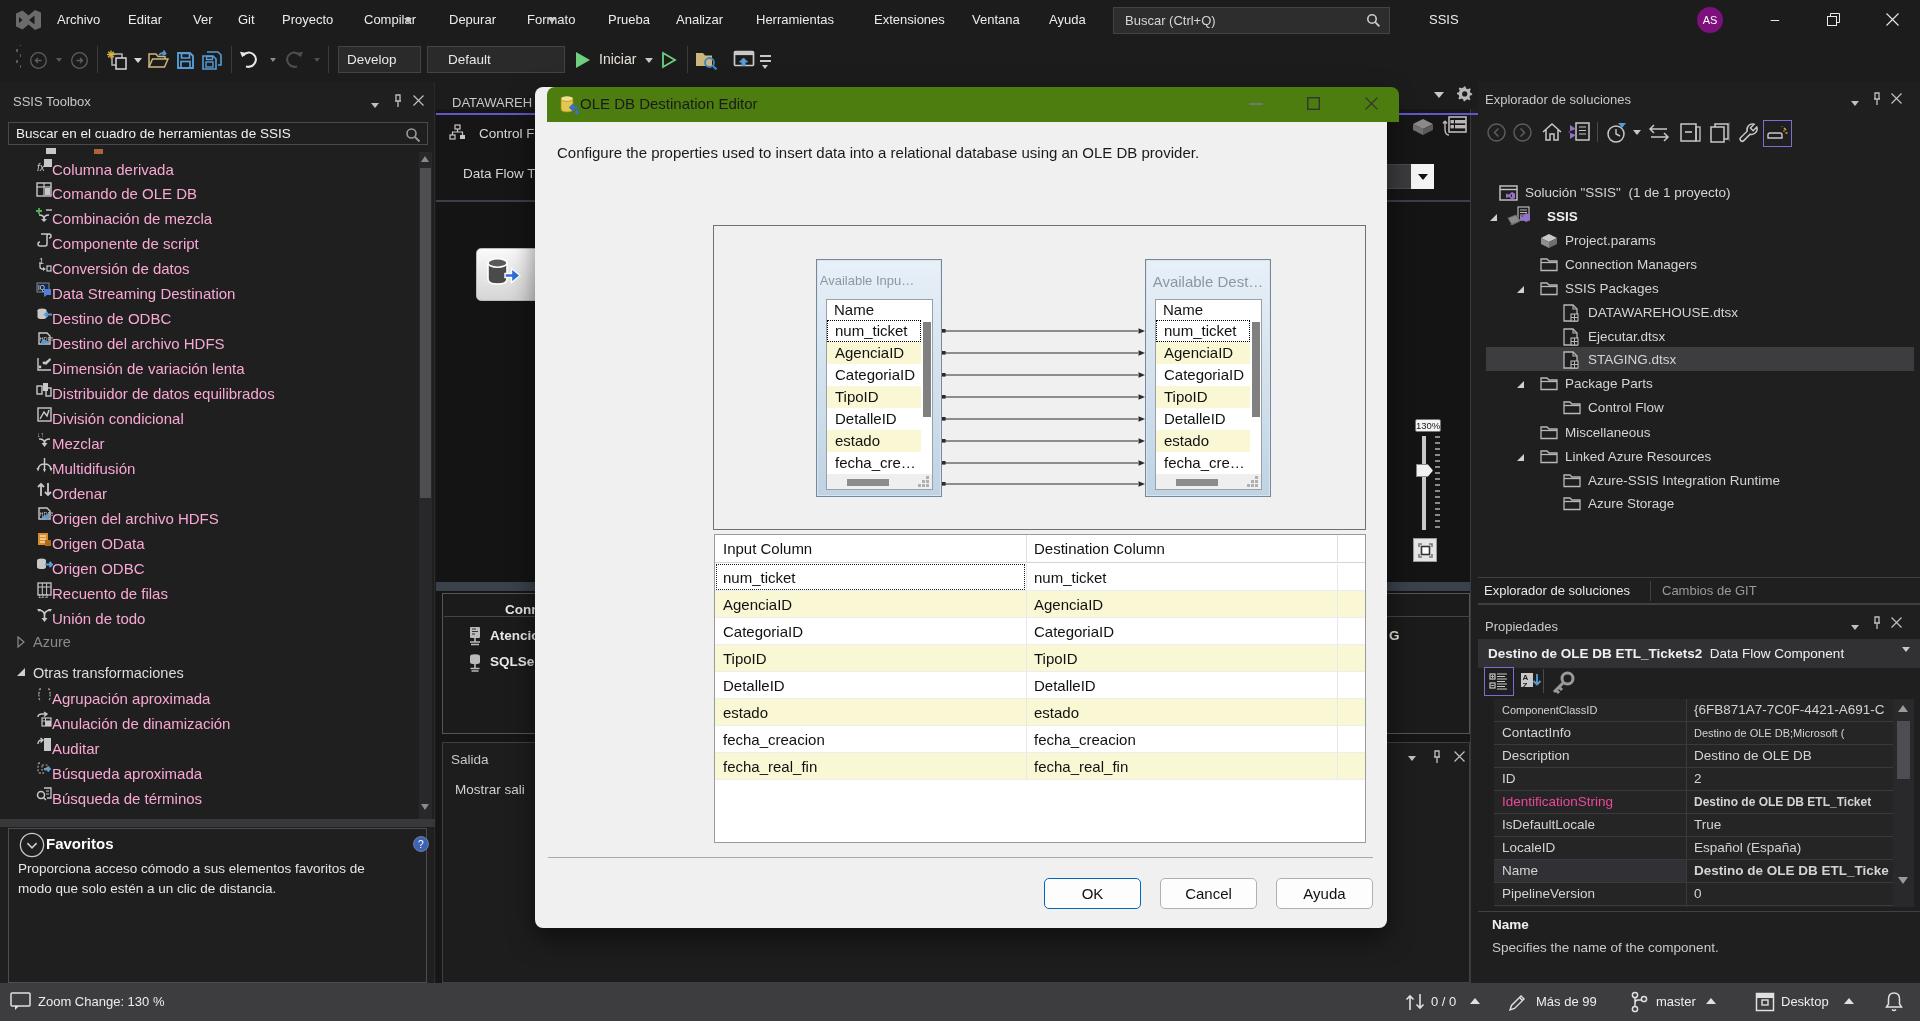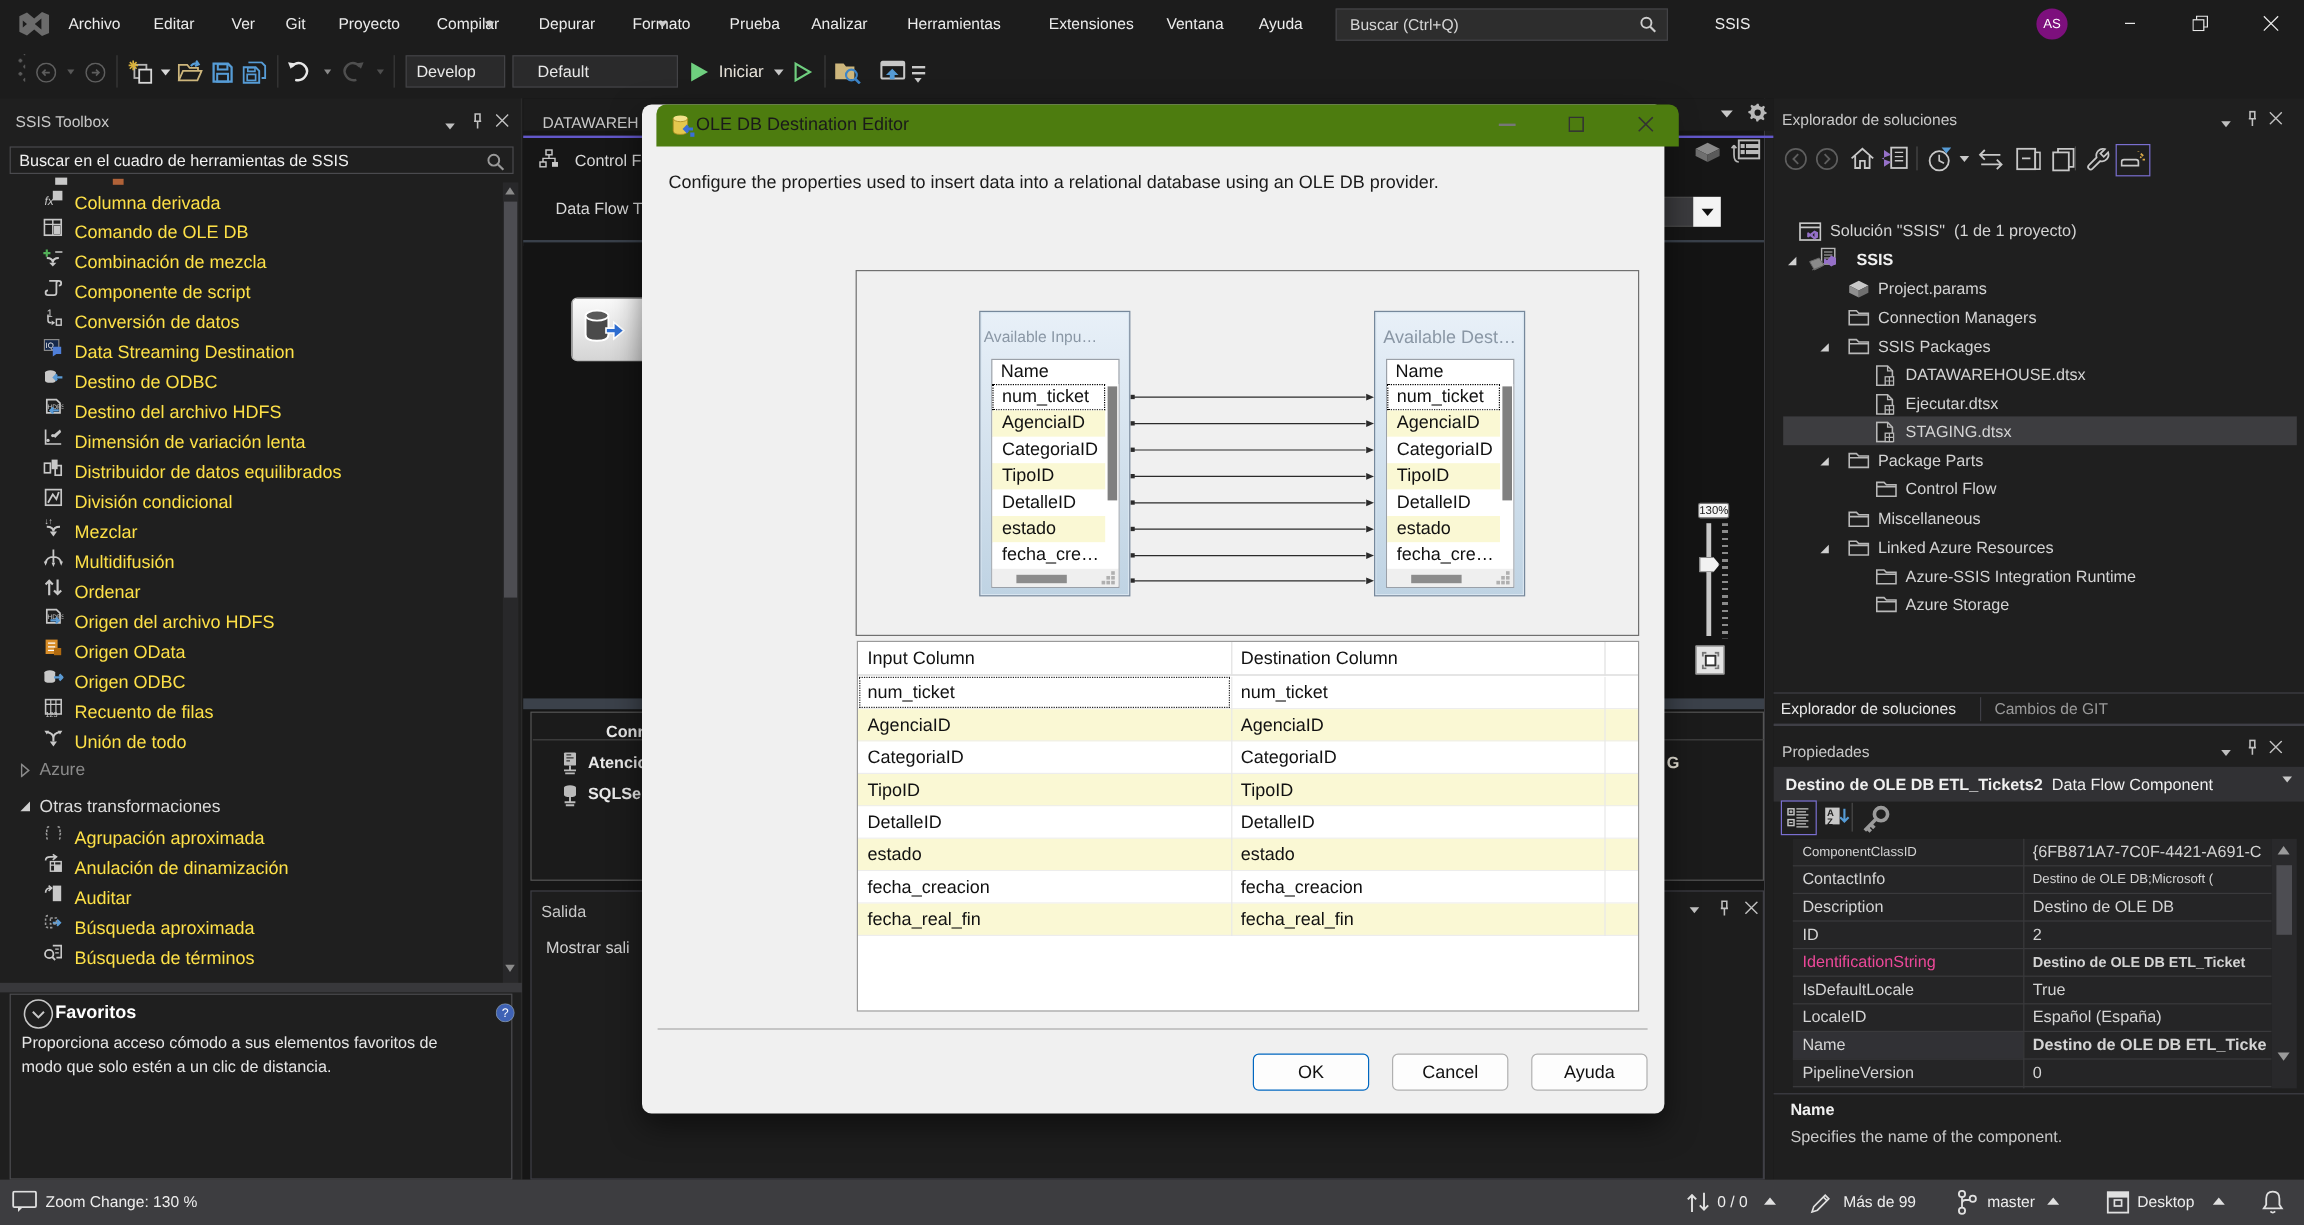--- a/index.html
+++ b/index.html
@@ -20,21 +20,21 @@
 
 #toolbar { left:0; top:40px; width:1920px; height:40px; background:#1c1c1c; }
 .combo { background:#2a2a2b; border:1px solid #434346; color:#e8e8e8; font-size:13px; }
 .sep { width:1px; background:#3a3a3a; }
 
 
 #leftpanel { left:0; top:82px; width:435px; height:901px; background:#1f1f1f; border-right:1px solid #2a2a2a; }
 .ptitle { color:#c8c8c8; font-size:13px; }
 #tbsearch { left:8px; top:40px; width:420px; height:23px; border:1px solid #4a4a4e; background:#1f1f1f;
   color:#f0f0f0; font-size:13.5px; line-height:21px; padding-left:7px; }
-.tbitem { position:absolute; left:62px; color:#fde047; font-size:15px; height:25px; line-height:25px; }
+.tbitem { position:absolute; left:52px; color:#f9a8d4; font-size:15px; height:25px; line-height:25px; }
 .tbgroup { position:absolute; left:14px; color:#dcdcdc; font-size:14.5px; }
 #tbscroll { left:419px; top:70px; width:13px; height:668px; background:#28282a; }
 #favband { left:0px; top:737px; width:435px; height:8px; background:#38383b; }
 #favbox { left:8px; top:746px; width:419px; height:155px; border:1px solid #4d4d50; background:#1f1f1f; }
 
 
 #center { left:436px; top:82px; width:1042px; height:901px; background:#161616; }
 
 
 #rightpanel { left:1478px; top:82px; width:442px; height:901px; background:#1f1f1f; }

